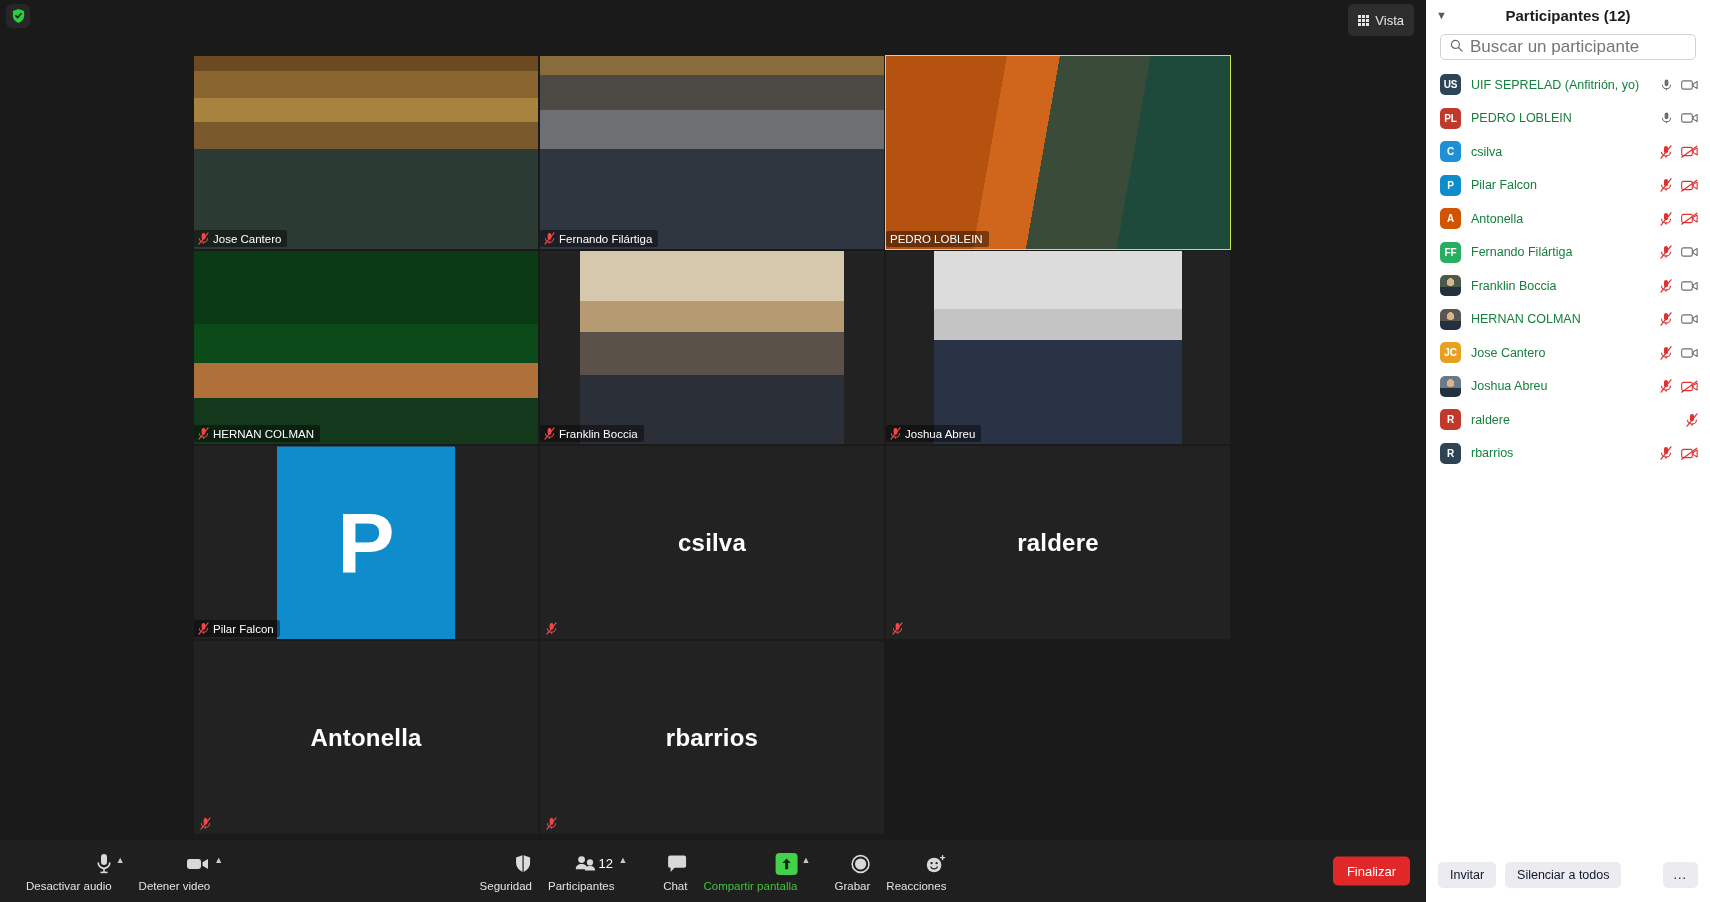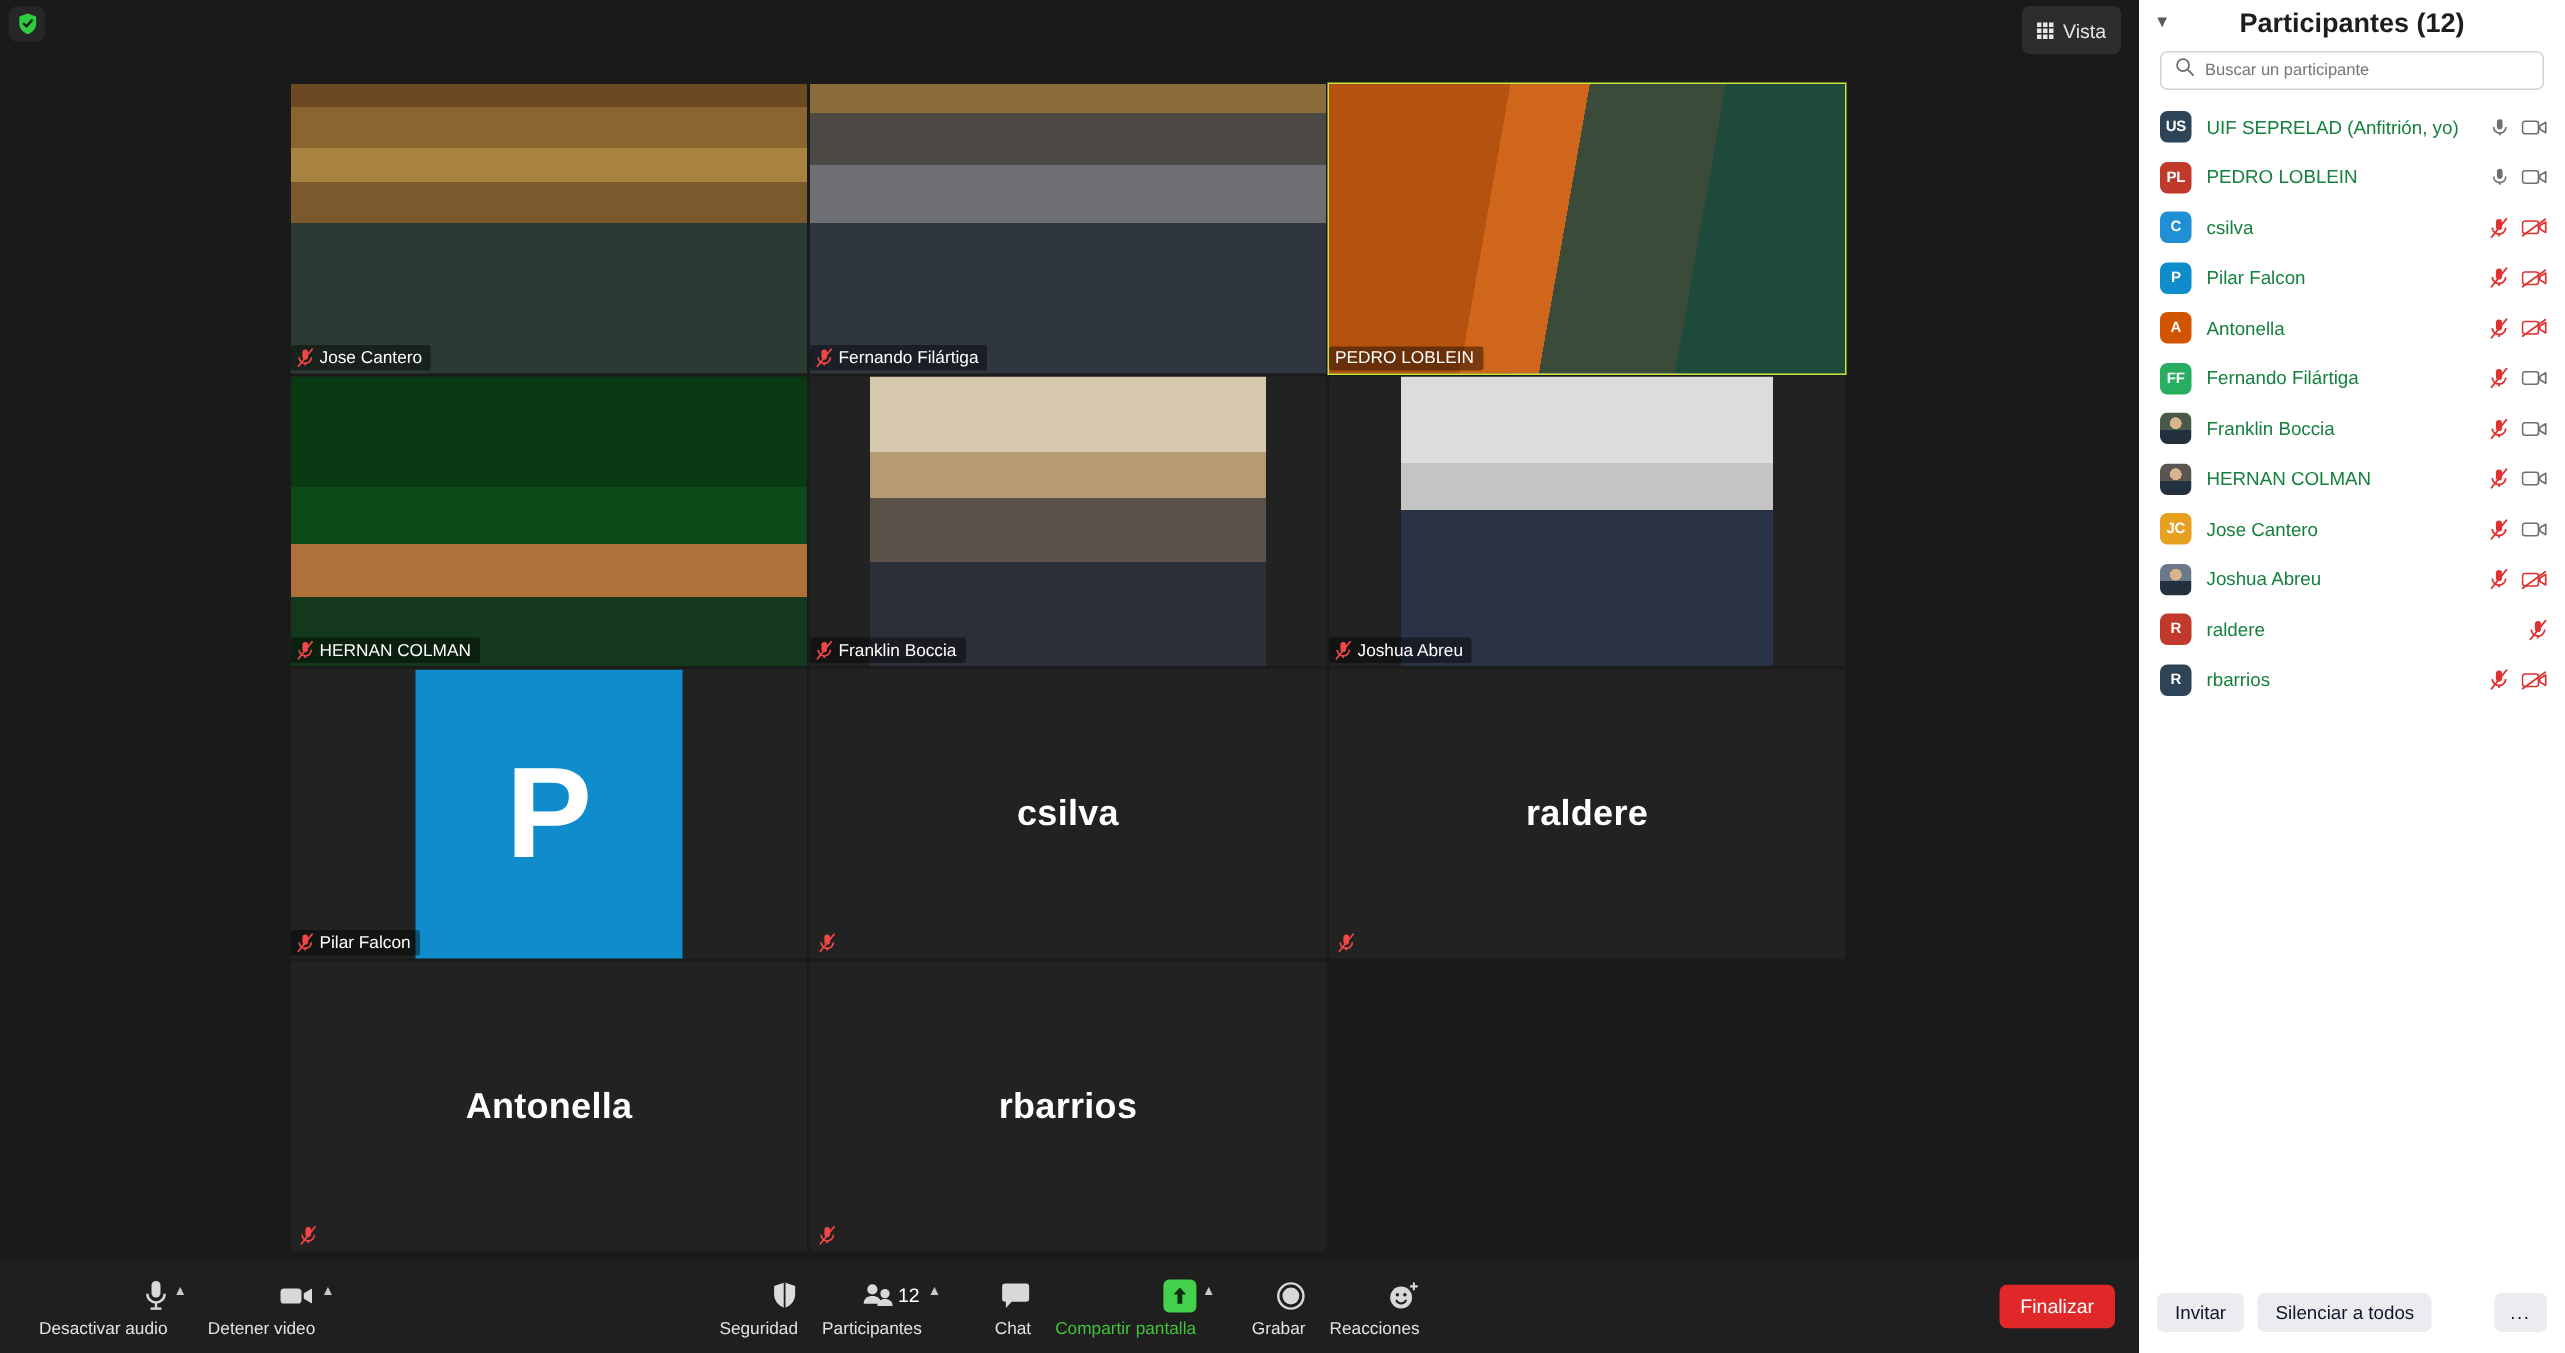--- a/index.html
+++ b/index.html
@@ -125,32 +125,32 @@
     width: 284px; height: 902px; flex: 0 0 284px;
     background: #ffffff; display: flex; flex-direction: column;
   }
   .panel-head {
     height: 30px; display: flex; align-items: center;
     position: relative; padding: 0 10px; flex: 0 0 30px;
   }
   .panel-collapse { color:#5a5a5a; font-size: 11px; cursor: pointer; }
   .panel-title {
     position: absolute; left: 0; right: 0; text-align: center;
-    font-size: 18px; font-weight: bold; color: #1d1d1d;
+    font-size: 15px; font-weight: bold; color: #1d1d1d;
     pointer-events: none;
   }
   .search-wrap { padding: 4px 14px 8px; flex: 0 0 auto; }
   .search-box {
     display: flex; align-items: center; gap: 7px;
     border: 1px solid #d2d2d6; border-radius: 5px;
     height: 26px; padding: 0 9px; background: #fff;
   }
   .search-box input {
     border: none; outline: none; flex: 1;
-    font-size: 11px; color: #444; font-family: inherit;
+    font-size: 17px; color: #444; font-family: inherit;
     background: transparent;
   }
   .search-box input::placeholder { color: #767676; }
 
   .plist { flex: 1 1 auto; overflow-y: auto; padding: 0 0 4px; }
   .prow {
     display: flex; align-items: center;
     height: 33.5px; padding: 0 12px 0 14px;
     gap: 10px; cursor: pointer;
   }

